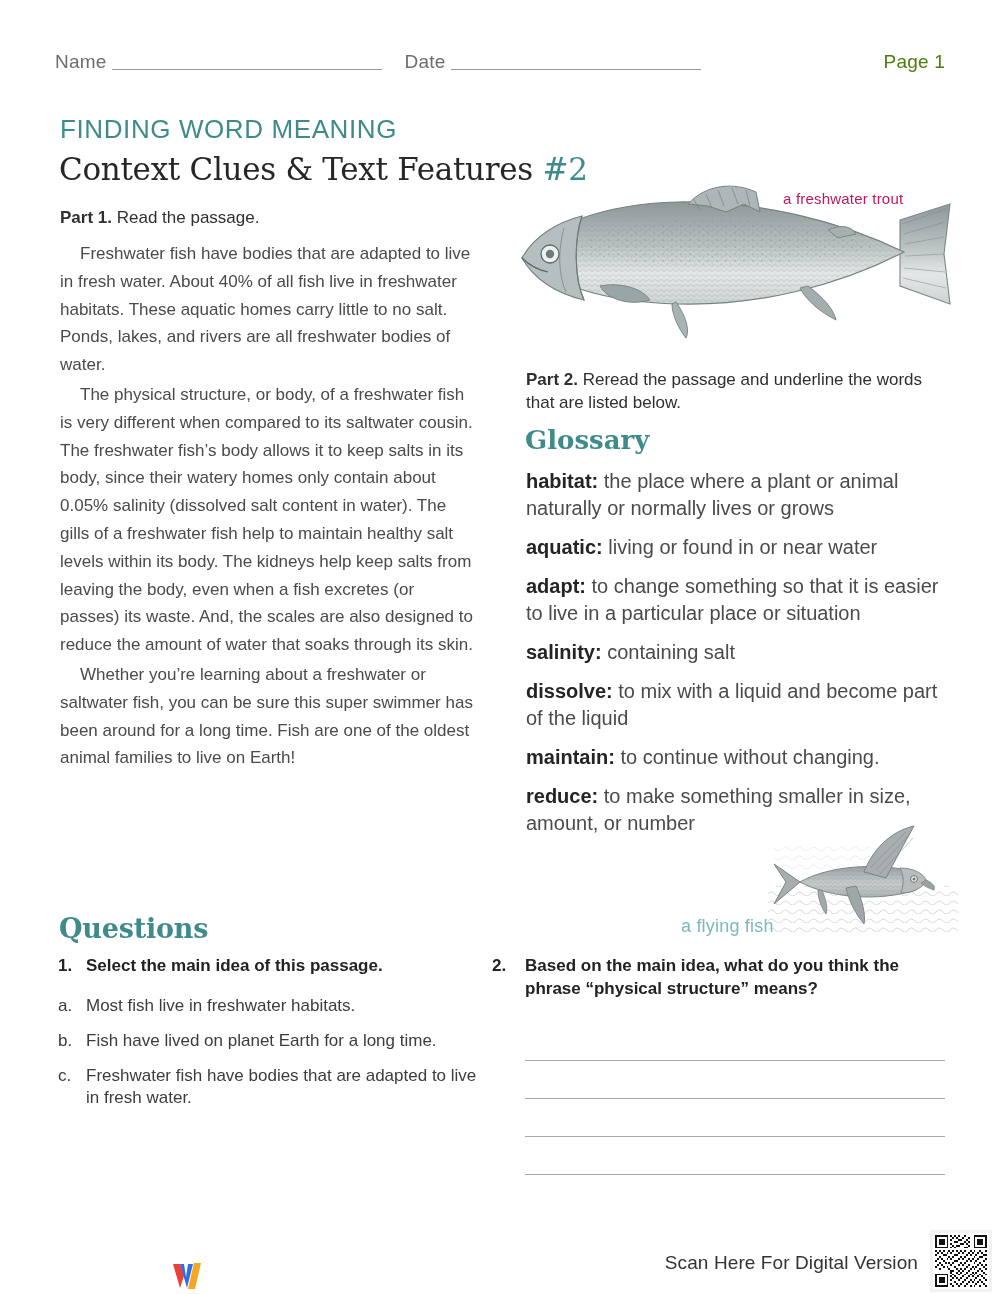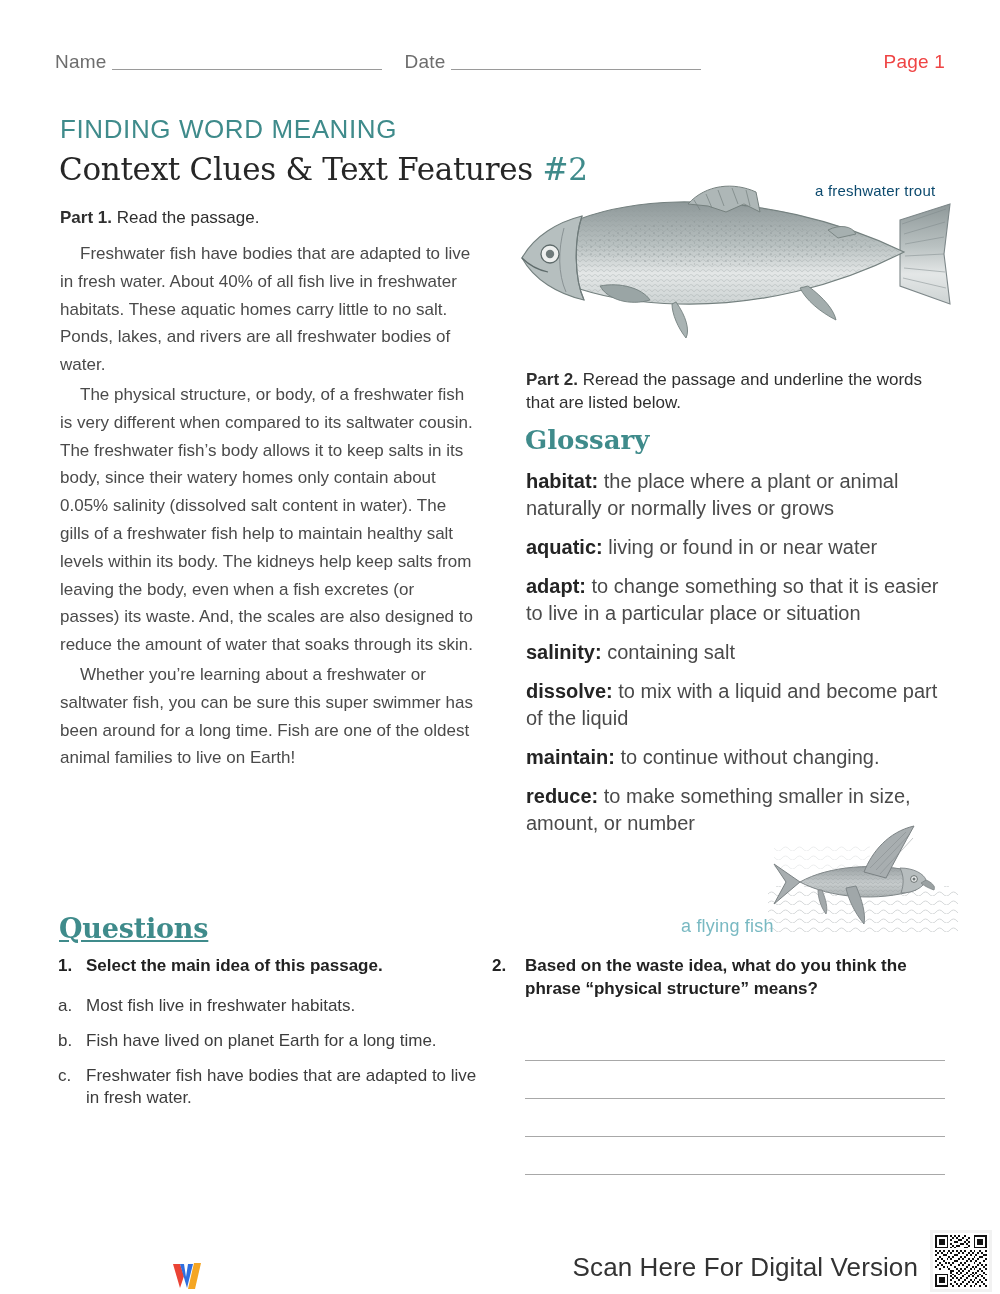--- a/index.html
+++ b/index.html
@@ -36,21 +36,21 @@
     border-bottom: 1.3px solid #9a9a9a;
     height: 1px;
     margin: 0 0 4px 6px;
   }
   .rule-name { width: 270px; }
   .rule-date { width: 250px; }
   .spacer-date { width: 22px; }
   .page-num {
     margin-left: auto;
     font-size: 19px;
-    color: #ef4444;
+    color: #4d7c0f;
     padding-bottom: 1px;
     letter-spacing: .2px;
   }
 
   
   .eyebrow {
     position: absolute;
     top: 114px;
     left: 60px;
     font-size: 26px;
@@ -95,21 +95,20 @@
   
   .questions-head {
     position: absolute;
     top: 913px;
     left: 59px;
     font-family: "DejaVu Serif", serif;
     font-size: 27px;
     font-weight: 700;
     color: #3f8b8b;
     letter-spacing: -.2px;
-    text-decoration: underline;
   }
   .q1-block {
     position: absolute;
     top: 955px;
     left: 58px;
     width: 420px;
   }
   .q-row {
     display: flex;
     font-size: 17px;
@@ -131,26 +130,25 @@
   
   .fish-img {
     position: absolute;
     top: 182px;
     left: 508px;
     width: 446px;
     height: 160px;
   }
   .caption-trout {
     position: absolute;
-    top: 182px;
+    top: 190px;
     left: 783px;
     font-size: 15px;
-    color: #0c4a6e;
+    color: #be185d;
     letter-spacing: .2px;
-    margin-left: 32px;
   }
   .part2 {
     position: absolute;
     top: 368px;
     left: 526px;
     width: 420px;
     font-size: 17px;
     line-height: 23px;
     color: #2f2f2f;
   }
@@ -244,21 +242,21 @@
     font-weight: 700;
     letter-spacing: .4px;
   }
   .logo-text .ws { color: #2f6fe0; }
   .logo-text .zn { color: #f5a623; }
 
   .scan-text {
     position: absolute;
     right: 82px;
     top: 1252px;
-    font-size: 26px;
+    font-size: 19px;
     color: #333;
     letter-spacing: .1px;
   }
   .qr {
     position: absolute;
     right: 8px;
     top: 1230px;
     width: 62px;
     height: 62px;
     background: #f2f2f2;
@@ -423,21 +421,21 @@
 
   <path d="M32 58 L6 40 L18 58 L6 80 Z" fill="#a8aeb0" stroke="#7b8284" stroke-width="1"></path>
 
   <path d="M54 66 C58 76 60 84 58 90 C52 82 50 72 50 66 Z" fill="#a3a9ab" stroke="#7b8284" stroke-width=".8"></path>
 </svg>
 <div class="caption-flying">a flying fish</div>
 
 <div class="q2-block">
   <div class="q2-row">
     <span class="marker">2.</span>
-    <span>Based on the waste idea, what do you think the phrase “physical structure” means?</span>
+    <span>Based on the main idea, what do you think the phrase “physical structure” means?</span>
   </div>
 </div>
 <div class="answer-lines">
   <div class="ans-line"></div>
   <div class="ans-line"></div>
   <div class="ans-line"></div>
   <div class="ans-line"></div>
 </div>
 
 <div class="footer-logo">

